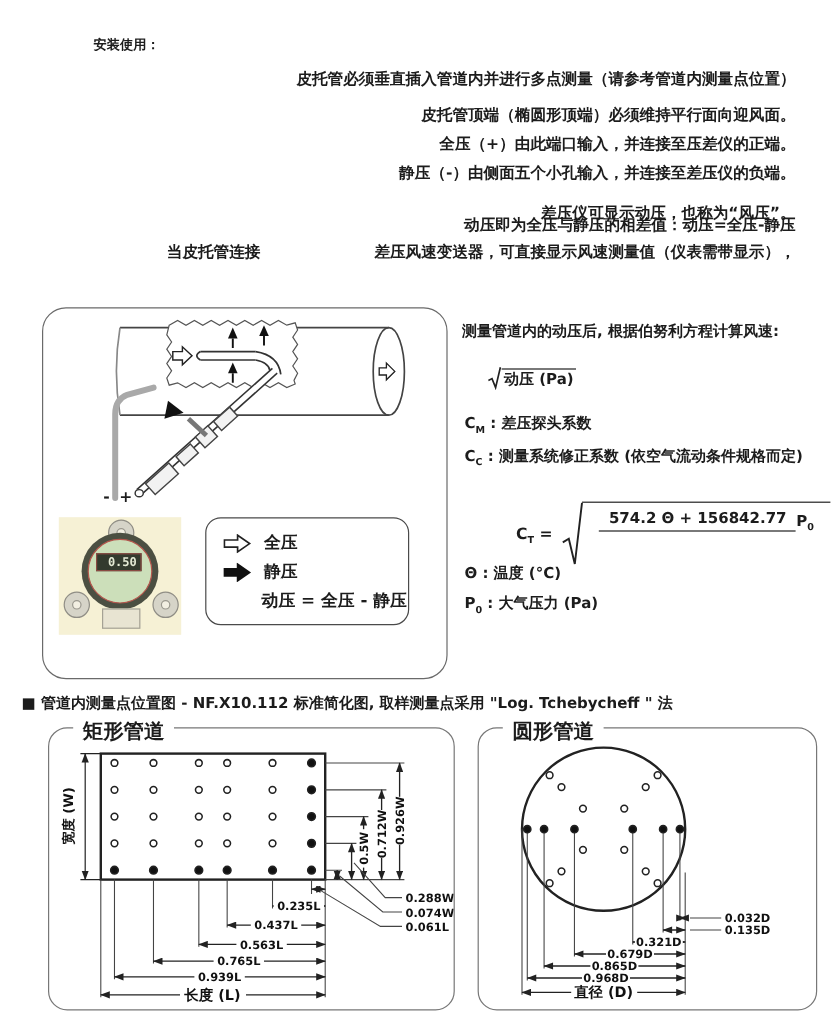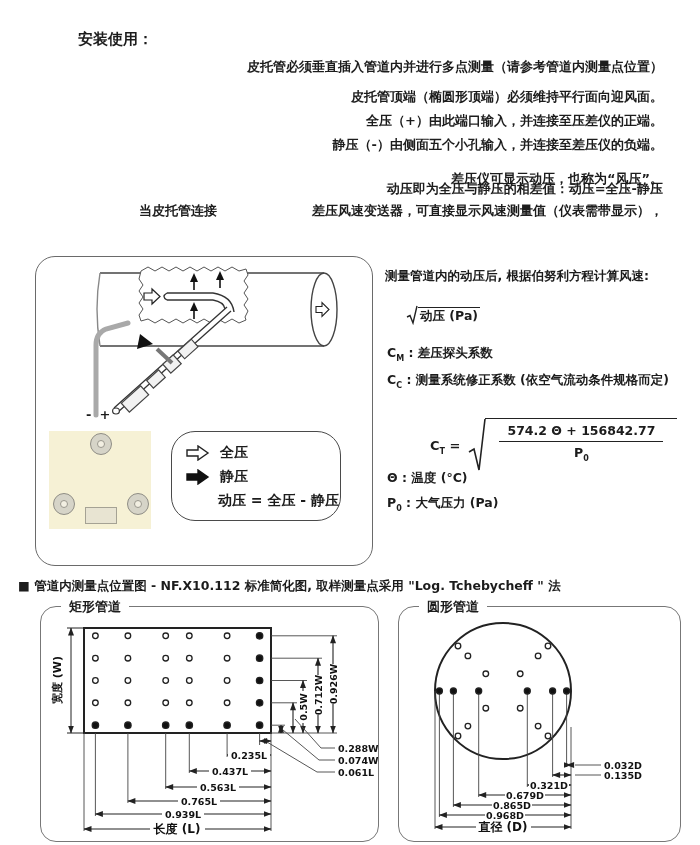--- a/index.html
+++ b/index.html
@@ -3,62 +3,62 @@
 <meta charset="utf-8">
 <style>
   html,body{margin:0;padding:0;}
   body{
     width:700px;height:845px;position:relative;background:#ffffff;
     font-family:"DejaVu Sans","Liberation Sans",sans-serif;
     color:#1c1c1c;overflow:hidden;
   }
   .abs{position:absolute;}
   
-  .doc-title{left:78px;top:30px;font-size:15px;font-weight:bold;}
+  .doc-title{left:78px;top:30px;font-size:11px;font-weight:bold;}
   .para{left:88px;width:575px;font-size:13px;font-weight:bold;line-height:17px;text-align:right;}
   .gap-spacer{display:inline-block;width:95px;}
   
   .main-panel{left:35px;top:256px;width:336px;height:308px;border:1.5px solid #6a6a6a;border-radius:20px;}
   .duct-svg{position:absolute;left:0;top:0;}
   .port-labels{position:absolute;left:50px;top:150px;font-size:13px;font-weight:bold;letter-spacing:8px;}
   
   .gauge{position:absolute;left:13px;top:174px;width:102px;height:98px;background:#f6f1d5;}
   .g-ear{position:absolute;width:20px;height:20px;border-radius:50%;background:#d6d4c8;border:1px solid #8f8d85;}
   .g-ear::after{content:"";position:absolute;left:6px;top:6px;width:6px;height:6px;border-radius:50%;background:#f2efe2;border:1px solid #9a988e;}
   .g-body{position:absolute;left:19px;top:13px;width:64px;height:64px;border-radius:50%;background:#4b4f42;}
   .g-face{position:absolute;left:5px;top:5px;width:52px;height:52px;border-radius:50%;background:#ccdfba;border:1px solid #b3574d;}
   .g-lcd{position:absolute;left:6px;top:11px;width:38px;height:15px;background:#333a2e;border:1px solid #8a4a42;
          color:#e4e9d4;font-family:"DejaVu Sans Mono",monospace;font-weight:bold;font-size:10px;line-height:15px;text-align:right;padding-right:3px;box-sizing:border-box;}
   .g-tab{position:absolute;left:36px;top:76px;width:30px;height:15px;background:#e8e4d2;border:1px solid #a5a294;}
   
-  .legend-box{position:absolute;left:135px;top:174px;width:170px;height:90px;border:1.5px solid #4a4a4a;border-radius:24px;box-sizing:border-box;padding:9px 0 0 14px;}
+  .legend-box{position:absolute;left:135px;top:174px;width:170px;height:90px;border:1.5px solid #4a4a4a;border-radius:13px;box-sizing:border-box;padding:9px 0 0 14px;}
   .legend-row{display:flex;align-items:center;height:24px;font-size:14px;font-weight:bold;}
   .legend-row .arr{margin-right:10px;flex:0 0 auto;}
   .legend-eq{padding-left:32px;}
   
   .calc-intro{left:385px;top:268px;width:305px;font-size:12.5px;font-weight:bold;}
   .speed-formula{left:403px;top:305px;font-size:12.5px;font-weight:bold;display:flex;align-items:flex-end;}
   .speed-formula .rad{border-top:1.4px solid #222;padding:0 2px;}
   .speed-formula svg{margin:0 0 0 3px;}
   sub{font-size:8px;}
   .coeff-block{left:387px;top:342px;font-size:12.5px;font-weight:bold;line-height:21px;}
   .ct-row{left:430px;top:418px;display:flex;align-items:flex-start;font-size:13px;font-weight:bold;}
   .ct-lhs{margin-top:20px;}
   .ct-radical{margin:0 -1px 0 8px;}
   .frac-wrap{border-top:1.6px solid #222;padding:4px 14px 0;}
-  .frac{display:flex;flex-direction:column;align-items:center;font-size:12.5px;font-weight:bold;}
+  .frac{display:flex;flex-direction:row;align-items:center;font-size:12.5px;font-weight:bold;}
   .frac .num{border-bottom:1.4px solid #222;padding:0 8px 3px;}
   .frac .den{padding-top:3px;}
   .sym-legend{left:387px;top:468px;font-size:12.5px;font-weight:bold;line-height:19px;}
   
   .section2-heading{left:18px;top:578px;width:670px;font-size:12.5px;font-weight:bold;}
   .duct-panel{border:1.5px solid #777;border-radius:16px;}
   .panel-rect{left:40px;top:606px;width:337px;height:234px;}
   .panel-circle{left:398px;top:606px;width:281px;height:234px;}
-  .panel-label{position:absolute;top:-9px;left:20px;background:#fff;padding:0 8px;font-size:13px;font-weight:bold;}
+  .panel-label{position:absolute;top:-9px;left:20px;background:#fff;padding:0 8px;font-size:17px;font-weight:bold;}
   .panel-svg{position:absolute;left:0;top:0;}
   text{font-family:"DejaVu Sans","Liberation Sans",sans-serif;}
 </style>
 </head>
 <body>
 
 <div class="abs doc-title">安装使用：</div>
 <div class="abs para" style="top:58px">皮托管必须垂直插入管道内并进行多点测量（请参考管道内测量点位置）</div>
 <div class="abs para" style="top:88px">皮托管顶端（椭圆形顶端）必须维持平行面向迎风面。</div>
 <div class="abs para" style="top:112px">全压（+）由此端口输入，并连接至压差仪的正端。</div>
@@ -128,20 +128,25 @@
   </svg>
 
   <div class="port-labels">
     <span>-</span><span>+</span>
   </div>
 
   <div class="gauge">
     <div class="g-ear" style="left:41px;top:2px"></div>
     <div class="g-ear" style="left:4px;top:62px"></div>
     <div class="g-ear" style="left:78px;top:62px"></div>
+    <div class="g-body">
+      <div class="g-face">
+        <div class="g-lcd">0.50</div>
+      </div>
+    </div>
     <div class="g-tab"></div>
   </div>
 
   <div class="legend-box">
     <div class="legend-row">
       <svg class="arr" width="24" height="16" viewBox="0 0 24 16">
         <polygon points="1,5 12,5 12,1 22,8 12,15 12,11 1,11" fill="#fff" stroke="#222" stroke-width="1.4"></polygon>
       </svg>
       <span>全压</span>
     </div>

